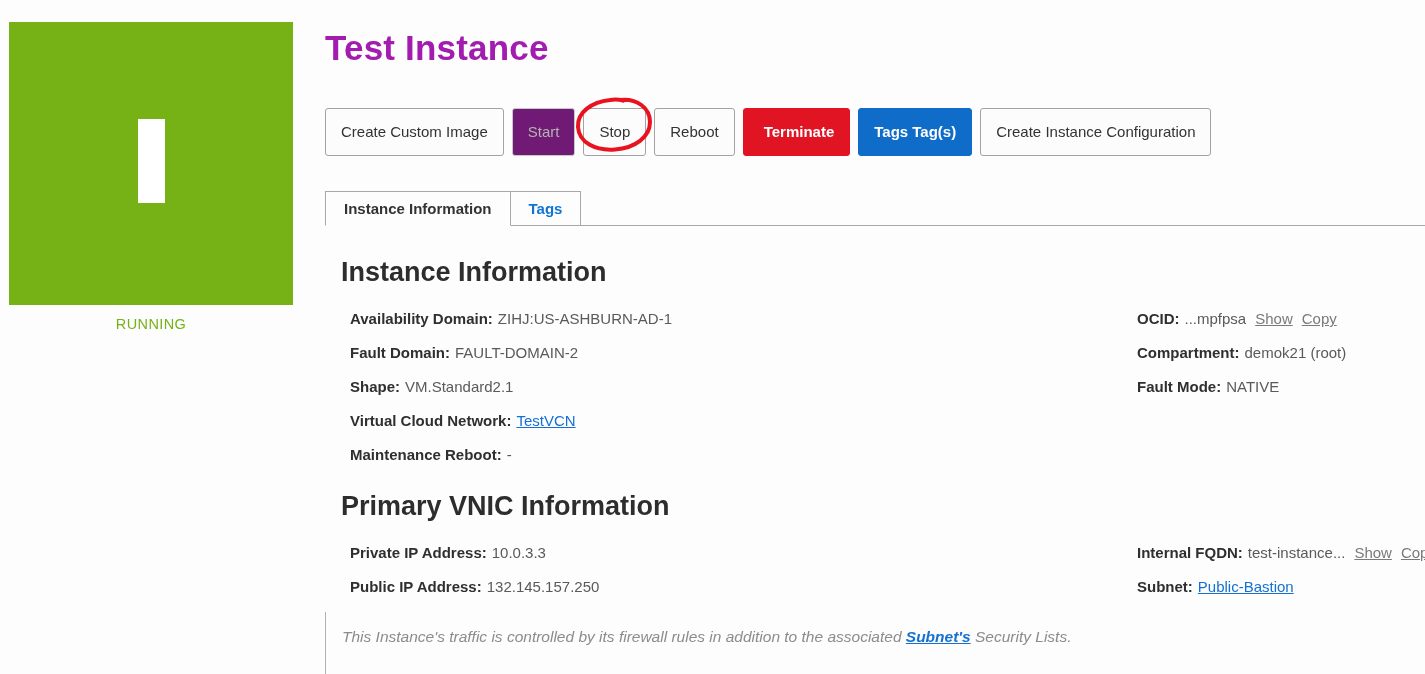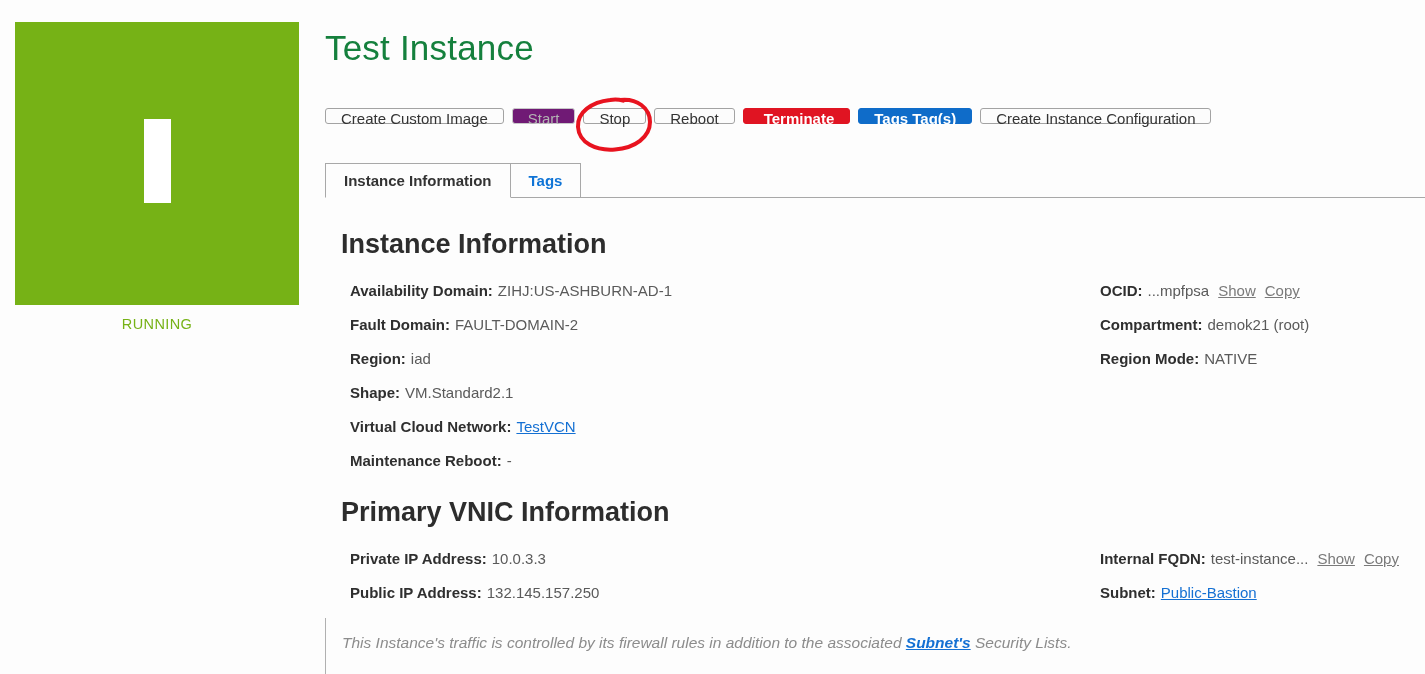--- a/index.html
+++ b/index.html
@@ -6,50 +6,50 @@
   html, body {
     margin: 0; padding: 0;
     width: 1425px; height: 674px;
     overflow: hidden;
     background: #fdfdfd;
     font-family: "Liberation Sans", "DejaVu Sans", sans-serif;
     color: #333;
   }
 
   
-  .left-rail { position: absolute; left: 6px; top: 0; width: 310px; height: 508px; }
+  .left-rail { position: absolute; left: 0; top: 0; width: 310px; height: 508px; }
   .status-square {
     position: absolute; left: 9px; top: 22px;
     width: 284px; height: 283px;
     background: #76b216;
     display: flex; align-items: center; justify-content: center;
   }
   .glyph-bar { width: 27px; height: 84px; background: #ffffff; margin-top: -6px; }
   .status-label {
     position: absolute; left: 9px; top: 316px; width: 284px;
     text-align: center; color: #76b216;
     font-size: 14.5px; letter-spacing: 0.4px;
   }
 
   
   .main { position: absolute; left: 325px; top: 0; right: 0; }
 
   h1.page-title {
     margin: 24px 0 0 0;
-    font-size: 35px; font-weight: 400; color: #15803d;
+    font-size: 35px; font-weight: 700; color: #a21caf;
     line-height: 48px; letter-spacing: 0.2px;
   }
 
   
   .action-bar { margin-top: 36px; display: flex; align-items: center; gap: 8px; }
   .btn-wrap { position: relative; display: inline-block; }
   .btn {
     font-family: inherit;
     font-size: 15px; line-height: 20px;
-    height: 16px; padding: 0 15px;
+    height: 48px; padding: 0 15px;
     border: 1px solid #a3a3a3; border-radius: 3px;
     background: #fcfcfc; color: #333;
     cursor: pointer; white-space: nowrap;
   }
   .btn.disabled { color: #b3b3b3; border-color: #c9c9c9; background: #701a75; cursor: default; }
   .btn.danger  { background: #e01422; border-color: #e01422; color: #fff; font-weight: 700; padding-left: 20px; }
   .btn.primary { background: #0f6cc9; border-color: #0f6cc9; color: #fff; font-weight: 700; }
   .annotation-svg {
     position: absolute; left: -10px; top: -14px;
     width: 82px; height: 60px; pointer-events: none;
@@ -73,21 +73,21 @@
   .tab.inactive { color: #0f74d6; border-bottom: none; margin-bottom: 0; }
   .tab + .tab { margin-left: -1px; }
 
   
   h2.section-heading {
     font-size: 27px; font-weight: 700; color: #2d2d2d;
     line-height: 28px;
     margin: 32px 0 0 16px;
   }
   h2.section-heading.second { margin-top: 12px; }
-  .cols { display: flex; margin-top: 24px; padding-left: 25px; }
+  .cols { display: flex; margin-top: 24px; padding-left: 25px; gap: 37px; }
   .col-left { width: 750px; flex: 0 0 750px; }
   .col-right { flex: 1; }
   .field-row { height: 34px; font-size: 15px; white-space: nowrap; }
   .field-label { font-weight: 700; color: #2f2f2f; margin-right: 5px; }
   .field-value { color: #5a5a5a; }
   .link { color: #1470d3; text-decoration: underline; cursor: pointer; }
   .muted-link { color: #7a7a7a; text-decoration: underline; cursor: pointer; margin-left: 9px; }
 
   
   .footer-note {
@@ -129,29 +129,28 @@
       <div class="tab active">Instance Information</div>
       <div class="tab inactive">Tags</div>
     </div>
 
   <div class="section">
     <h2 class="section-heading">Instance Information</h2>
     <div class="cols">
       <div class="col-left">
           <div class="field-row"><span class="field-label">Availability Domain:</span><span class="field-value">ZIHJ:US-ASHBURN-AD-1</span></div>
           <div class="field-row"><span class="field-label">Fault Domain:</span><span class="field-value">FAULT-DOMAIN-2</span></div>
-          <div class="field-row"><span class="field-label">Region:</span><span class="field-value">iad</span></div>
           <div class="field-row"><span class="field-label">Shape:</span><span class="field-value">VM.Standard2.1</span></div>
           <div class="field-row"><span class="field-label">Virtual Cloud Network:</span><span class="link">TestVCN</span></div>
           <div class="field-row"><span class="field-label">Maintenance Reboot:</span><span class="field-value">-</span></div>
         </div>
       <div class="col-right">
           <div class="field-row"><span class="field-label">OCID:</span><span class="field-value">...mpfpsa</span><span class="muted-link">Show</span><span class="muted-link">Copy</span></div>
           <div class="field-row"><span class="field-label">Compartment:</span><span class="field-value">demok21 (root)</span></div>
-          <div class="field-row"><span class="field-label">Region Mode:</span><span class="field-value">NATIVE</span></div>
+          <div class="field-row"><span class="field-label">Fault Mode:</span><span class="field-value">NATIVE</span></div>
         </div>
     </div>
   </div>
 
   <div class="section">
     <h2 class="section-heading second">Primary VNIC Information</h2>
     <div class="cols">
       <div class="col-left">
           <div class="field-row"><span class="field-label">Private IP Address:</span><span class="field-value">10.0.3.3</span></div>
           <div class="field-row"><span class="field-label">Public IP Address:</span><span class="field-value">132.145.157.250</span></div>

